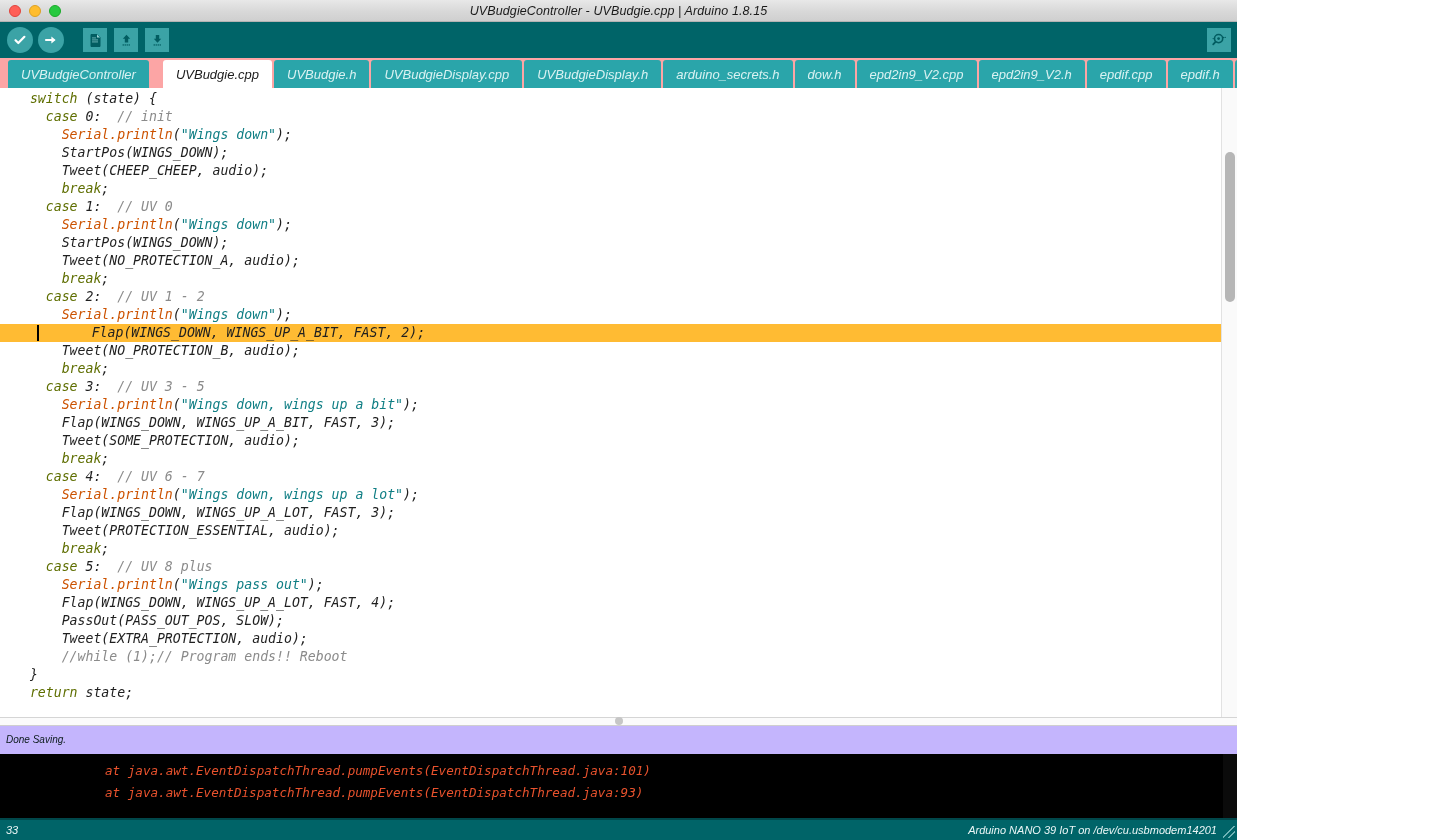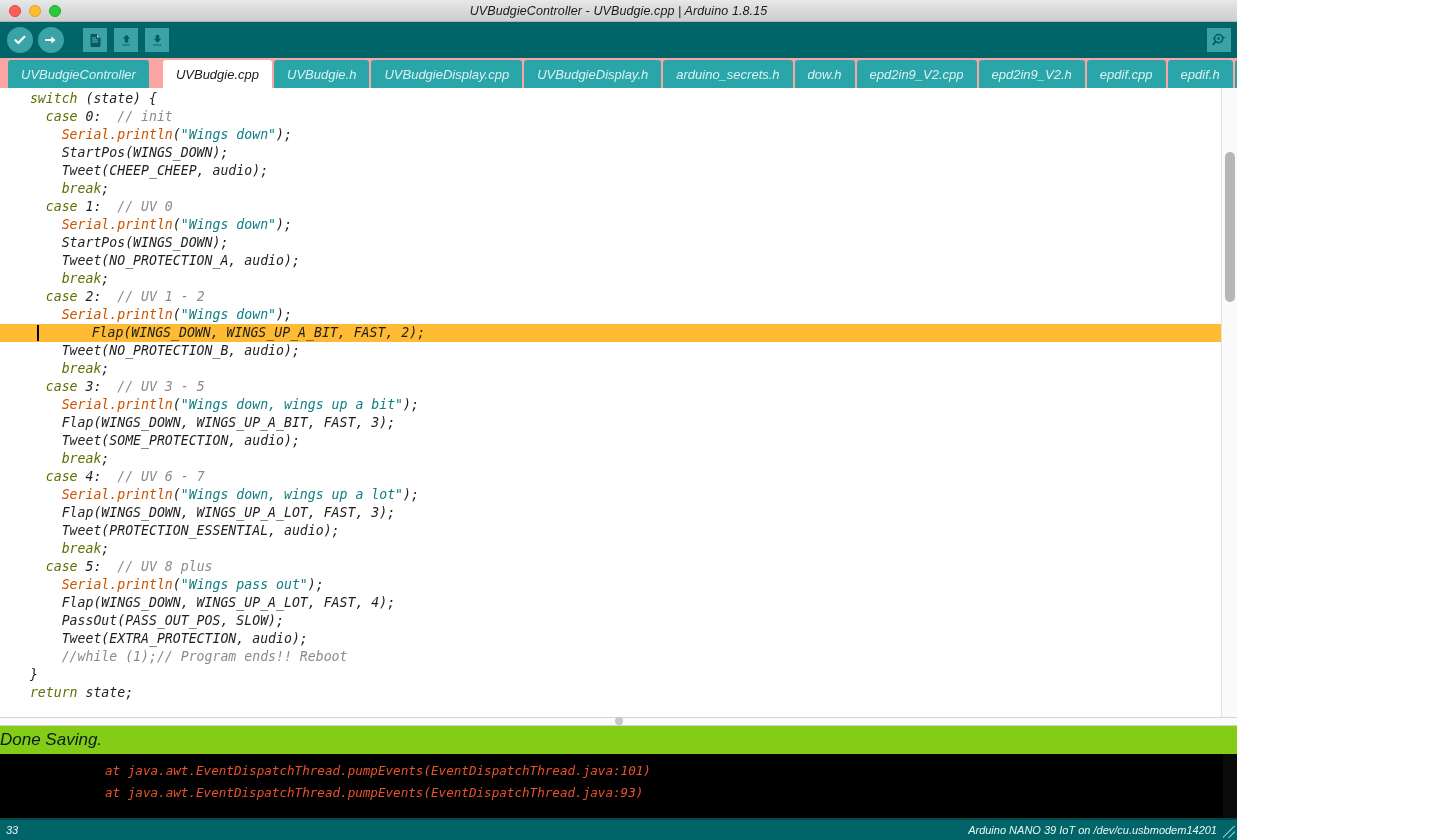--- a/index.html
+++ b/index.html
@@ -158,23 +158,24 @@
   .split-grip {
     position: absolute; left: 50%; top: 50%;
     transform: translate(-50%, -50%);
     width: 8px; height: 8px; border-radius: 50%;
     background: #c6c6c6;
   }
 
   
   .statusmsg {
     flex: 0 0 28px; height: 28px;
-    background: #84cc16;
-    display: flex; align-items: center;
-    font-size: 17px;
+    background: #c4b5fd;
+    display: flex; align-items: center;
+    padding-left: 6px;
+    font-size: 10px;
     color: #0a1a1a;
   }
 
   
   .console {
     flex: 1 1 auto;
     background: #000000;
     color: #e8522d;
     font-family: "DejaVu Sans Mono", monospace;
     font-size: 12.6px;

